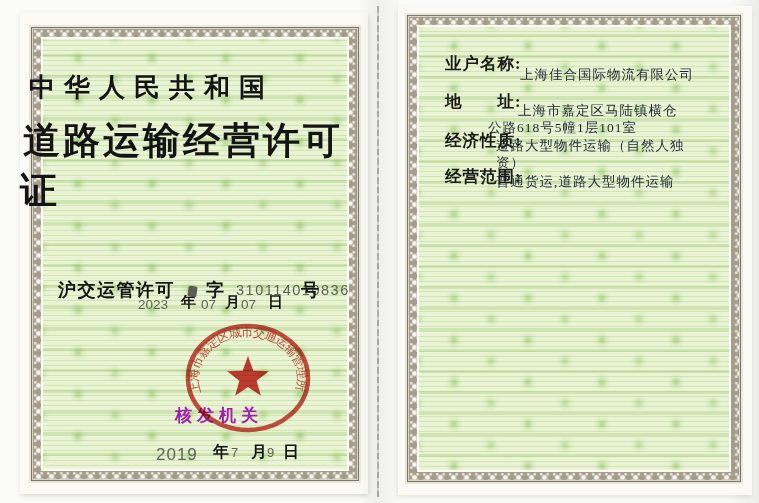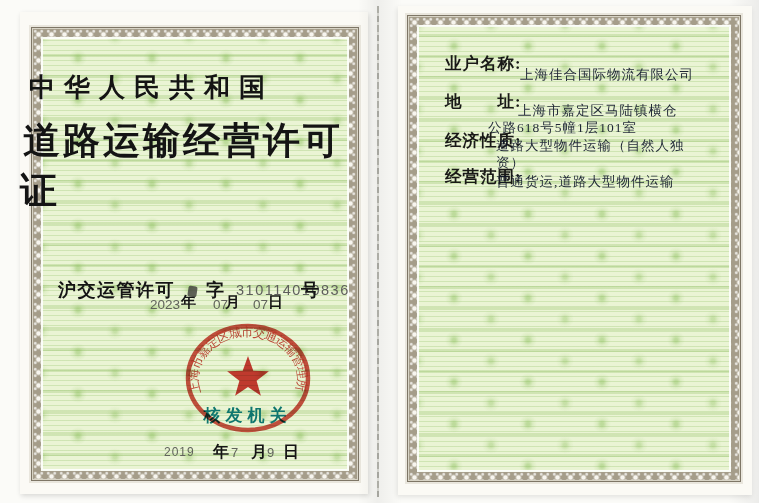--- a/index.html
+++ b/index.html
@@ -42,31 +42,31 @@
   .cert-title{top:104px;font-size:37px;font-weight:bold;letter-spacing:3px;text-indent:3px;}
   .copy-label{top:189px;font-size:22px;letter-spacing:12px;text-indent:12px;}
   .lic-line{top:266px;left:0;right:0;height:42px;}
   .lic-line .pre{left:38px;top:0;font-size:18px;font-weight:bold;letter-spacing:1.5px;}
   .lic-line .smudge{left:168px;top:8px;width:9px;height:11px;background:#3c3c38;opacity:.8;transform:rotate(8deg);border-radius:2px;}
   .lic-line .zi{left:186px;top:0;font-size:18px;font-weight:bold;}
   .lic-line .num{left:216px;top:4px;font-size:14.5px;letter-spacing:1.5px;color:#5e5e5c;font-family:"Liberation Sans",sans-serif;}
   .lic-line .hao{left:281px;top:0;font-size:18px;font-weight:bold;}
   .val-line{top:281px;left:0;right:0;height:22px;font-size:15px;}
   .val-line .lbl{left:36px;top:1px;font-weight:bold;letter-spacing:.5px;font-size:14.5px;}
-  .val-line .v{color:#5f625a;font-size:13.5px;font-family:"Liberation Sans",sans-serif;margin-left:12px;}
+  .val-line .v{color:#5f625a;font-size:13.5px;font-family:"Liberation Sans",sans-serif;}
   .val-line .y{left:118px;top:4px;}
   .val-line .u1{left:161px;top:0;font-weight:bold;}
   .val-line .m{left:181px;top:4px;}
   .val-line .u2{left:205px;top:0;font-weight:bold;}
   .val-line .d{left:221px;top:4px;}
   .val-line .u3{left:248px;top:0;font-weight:bold;}
   .seal{left:160px;top:308px;width:136px;height:118px;mix-blend-mode:multiply;opacity:.92;}
-  .issuer{left:150px;top:392px;width:150px;text-align:center;font-size:17px;letter-spacing:5px;text-indent:5px;font-weight:bold;color:#0f766e;}
+  .issuer{left:150px;top:392px;width:150px;font-size:17px;letter-spacing:5px;text-indent:5px;font-weight:bold;color:#a21caf;}
   .issue-date{top:430px;left:0;right:0;height:22px;font-size:16px;}
-  .issue-date .y{left:144px;top:3px;color:#60635b;font-size:12px;font-family:"Liberation Sans",sans-serif;letter-spacing:1px;}
+  .issue-date .y{left:136px;top:3px;color:#60635b;font-size:17px;font-family:"Liberation Sans",sans-serif;letter-spacing:1px;}
   .issue-date .u1{left:193px;top:0;font-weight:bold;}
   .issue-date .mv{left:211px;top:3px;color:#60635b;font-size:13px;font-family:"Liberation Sans",sans-serif;}
   .issue-date .u2{left:231px;top:0;font-weight:bold;}
   .issue-date .dv{left:247px;top:3px;color:#60635b;font-size:13px;font-family:"Liberation Sans",sans-serif;}
   .issue-date .u3{left:263px;top:0;font-weight:bold;}
   .fld-label{left:47px;font-size:16.5px;font-weight:bold;letter-spacing:1px;color:#191917;}
   .fld-value{color:#0f172a;font-size:13.5px;letter-spacing:1px;line-height:17px;opacity:.92;}
   .gutter{left:358px;top:0;bottom:0;width:44px;background:linear-gradient(90deg,rgba(0,0,0,0) 0,rgba(0,0,0,.05) 45%,rgba(0,0,0,0) 100%);}
   .fold{left:377px;top:6px;bottom:6px;width:2px;
     background:repeating-linear-gradient(to bottom,#98988f 0 7px,#c9c9c2 7px 10px,#8d8d85 10px 16px,#d2d2cb 16px 19px);

